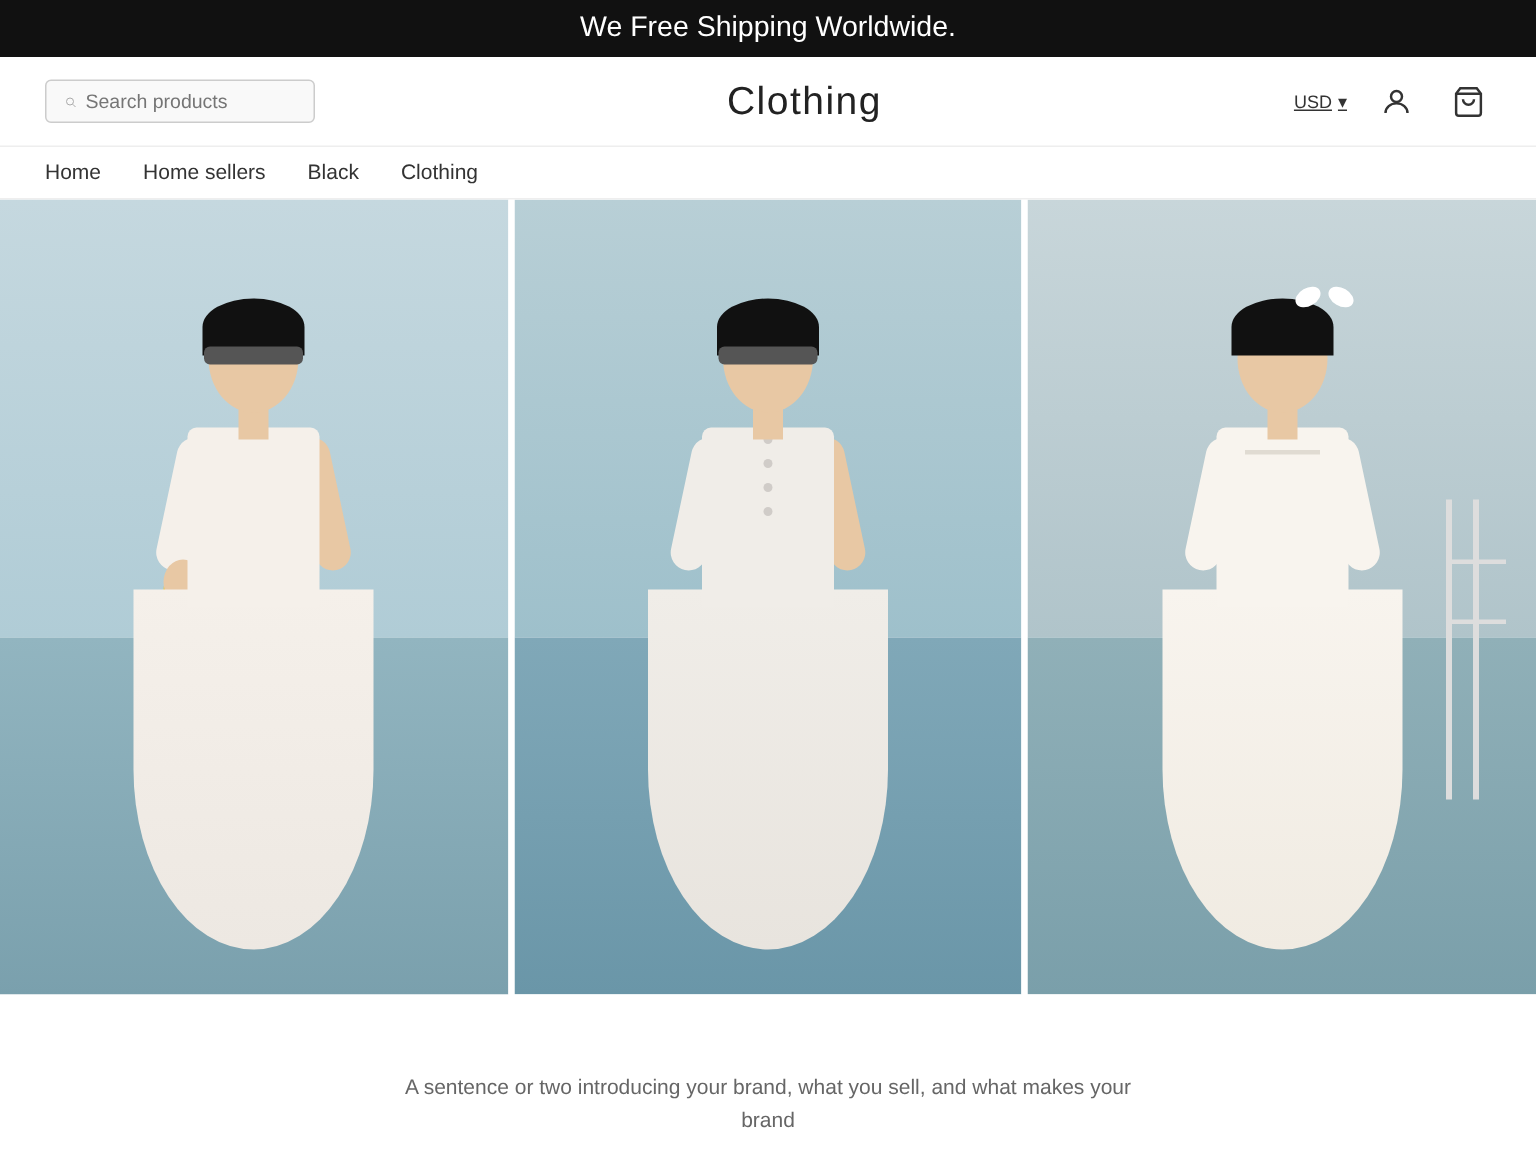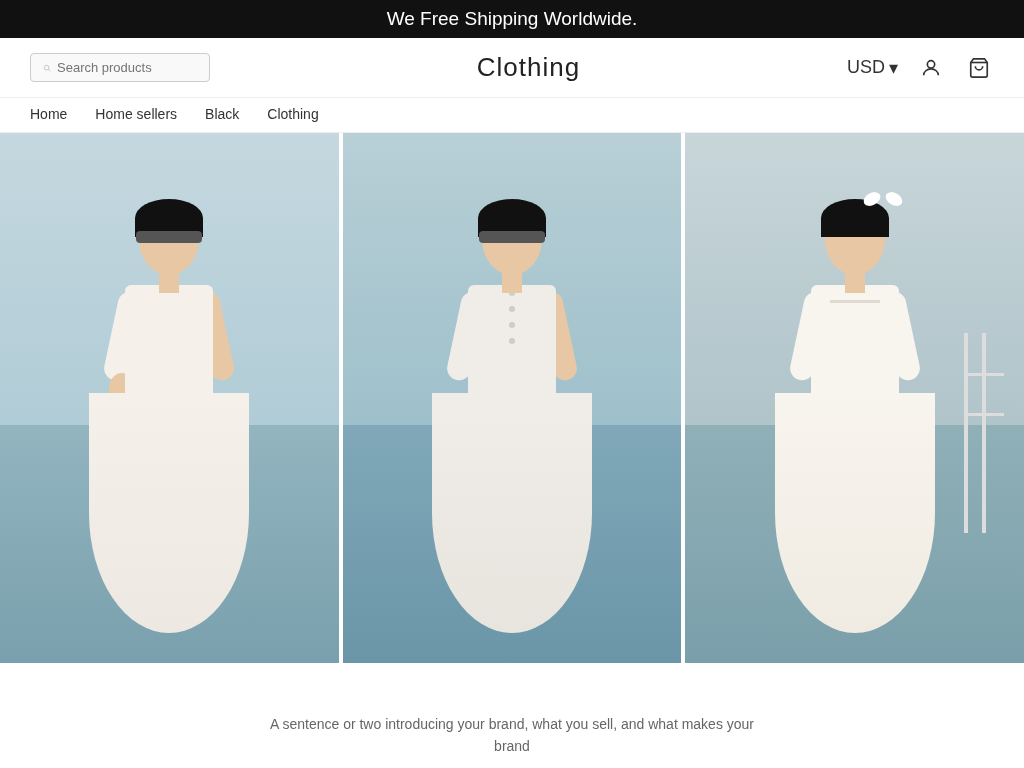--- a/index.html
+++ b/index.html
@@ -58,23 +58,24 @@
     .header-actions {
       display: flex;
       align-items: center;
       gap: 18px;
     }
 
     .currency-selector {
       display: flex;
       align-items: center;
       gap: 4px;
-      font-size: 18px;
+      font-size: 12px;
       color: #333;
       cursor: pointer;
+      text-decoration: underline;
     }
 
     .icon-btn {
       background: none;
       border: none;
       cursor: pointer;
       padding: 4px;
       display: flex;
       align-items: center;
     }

